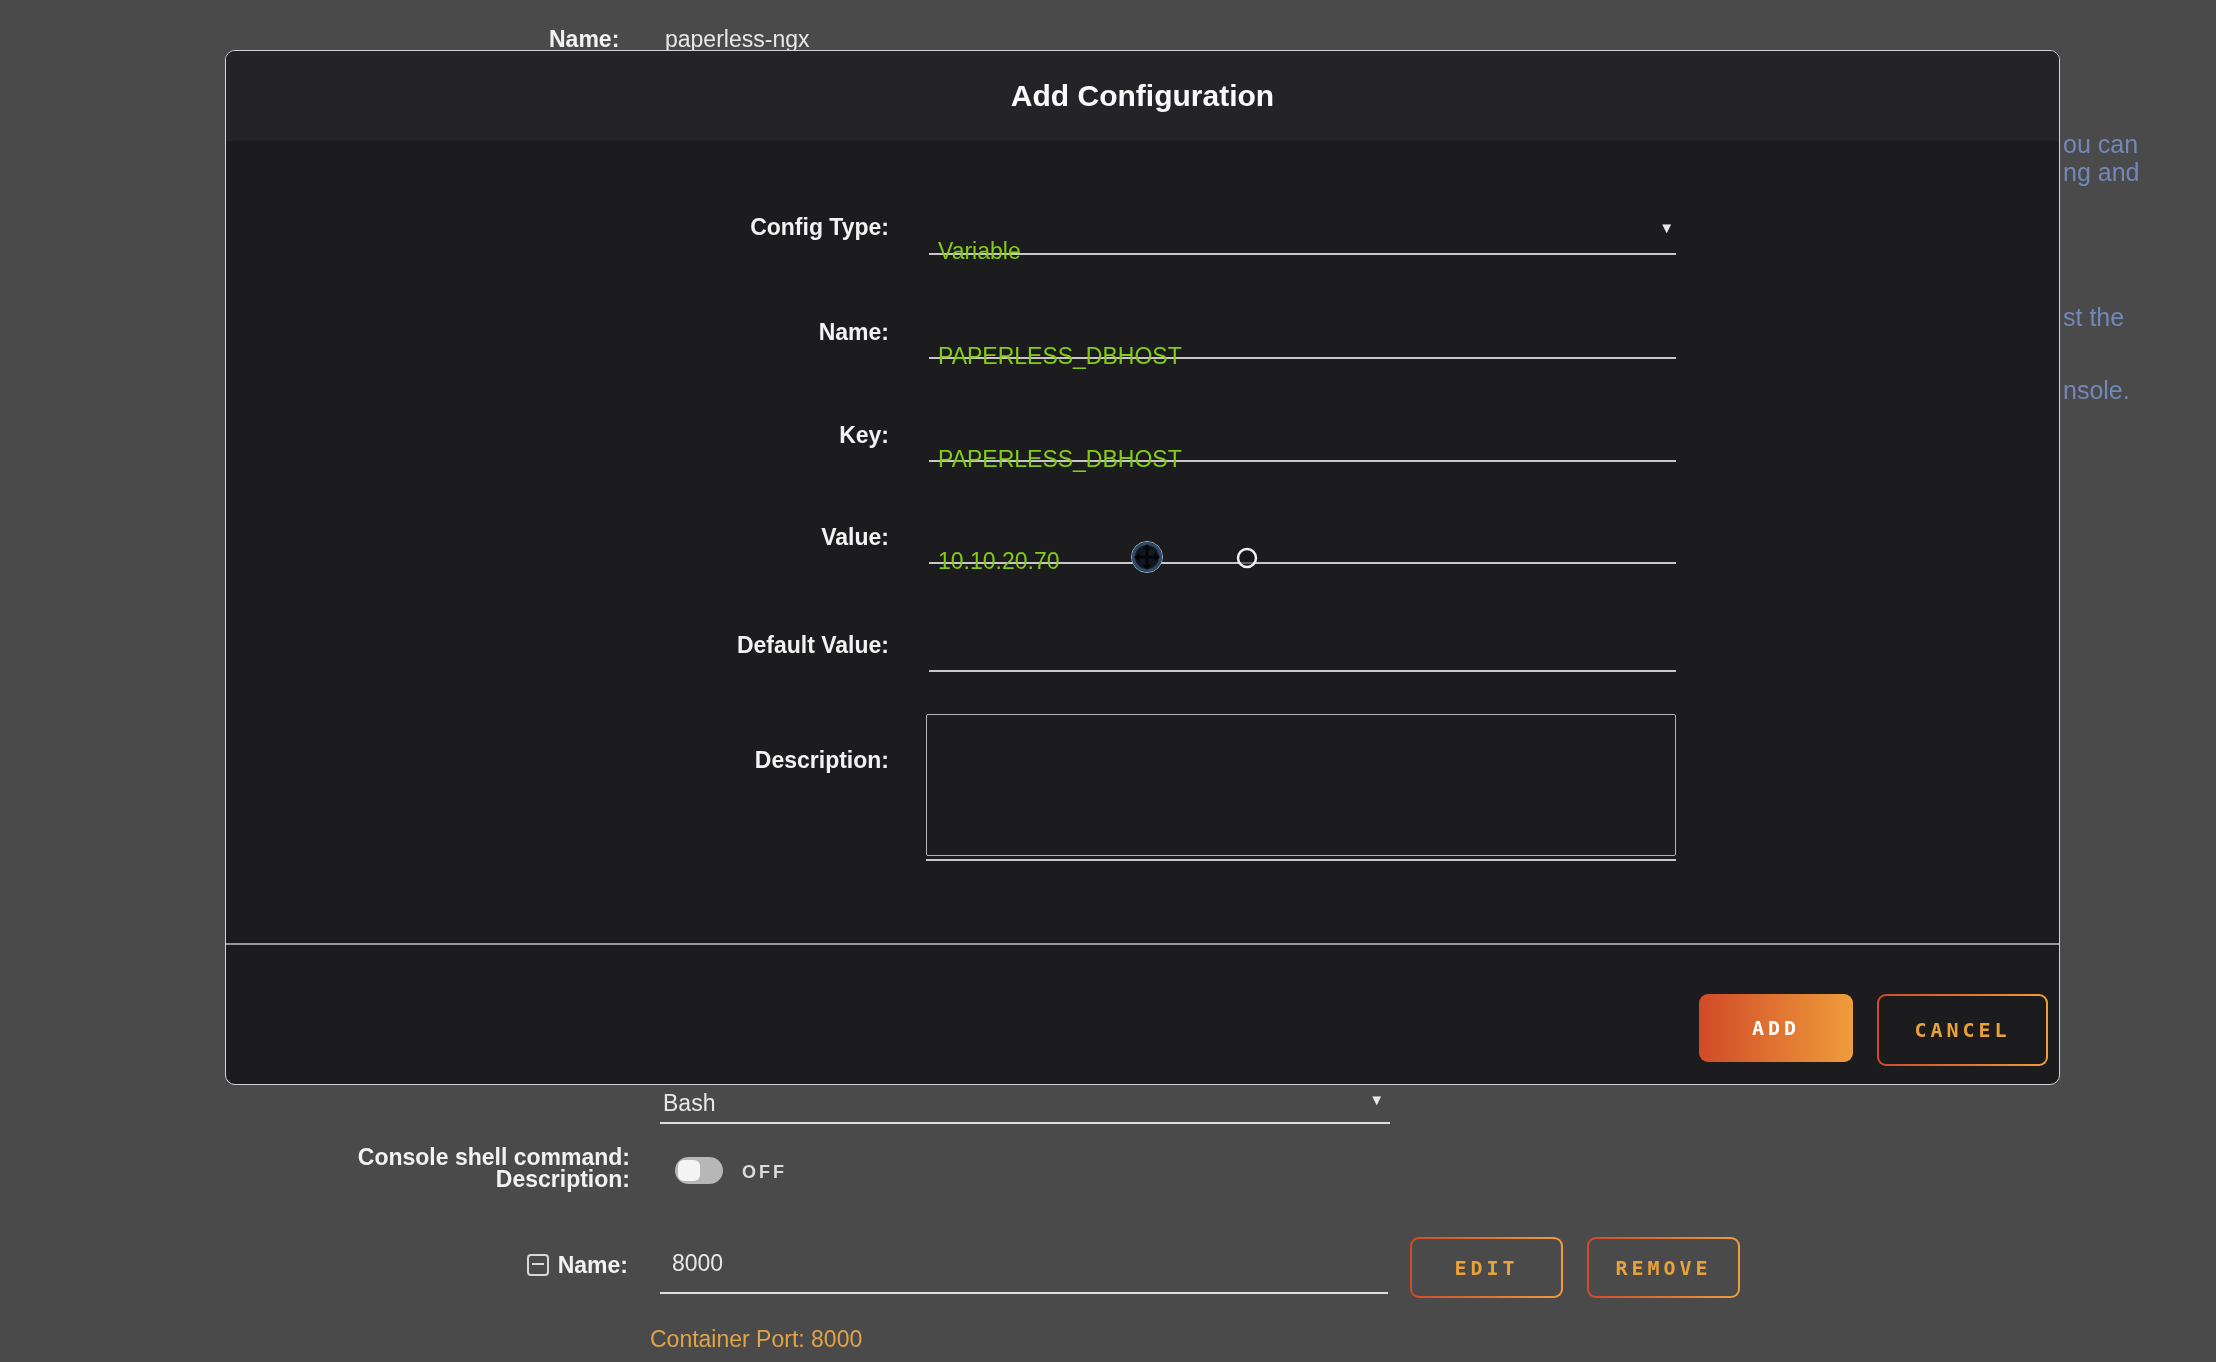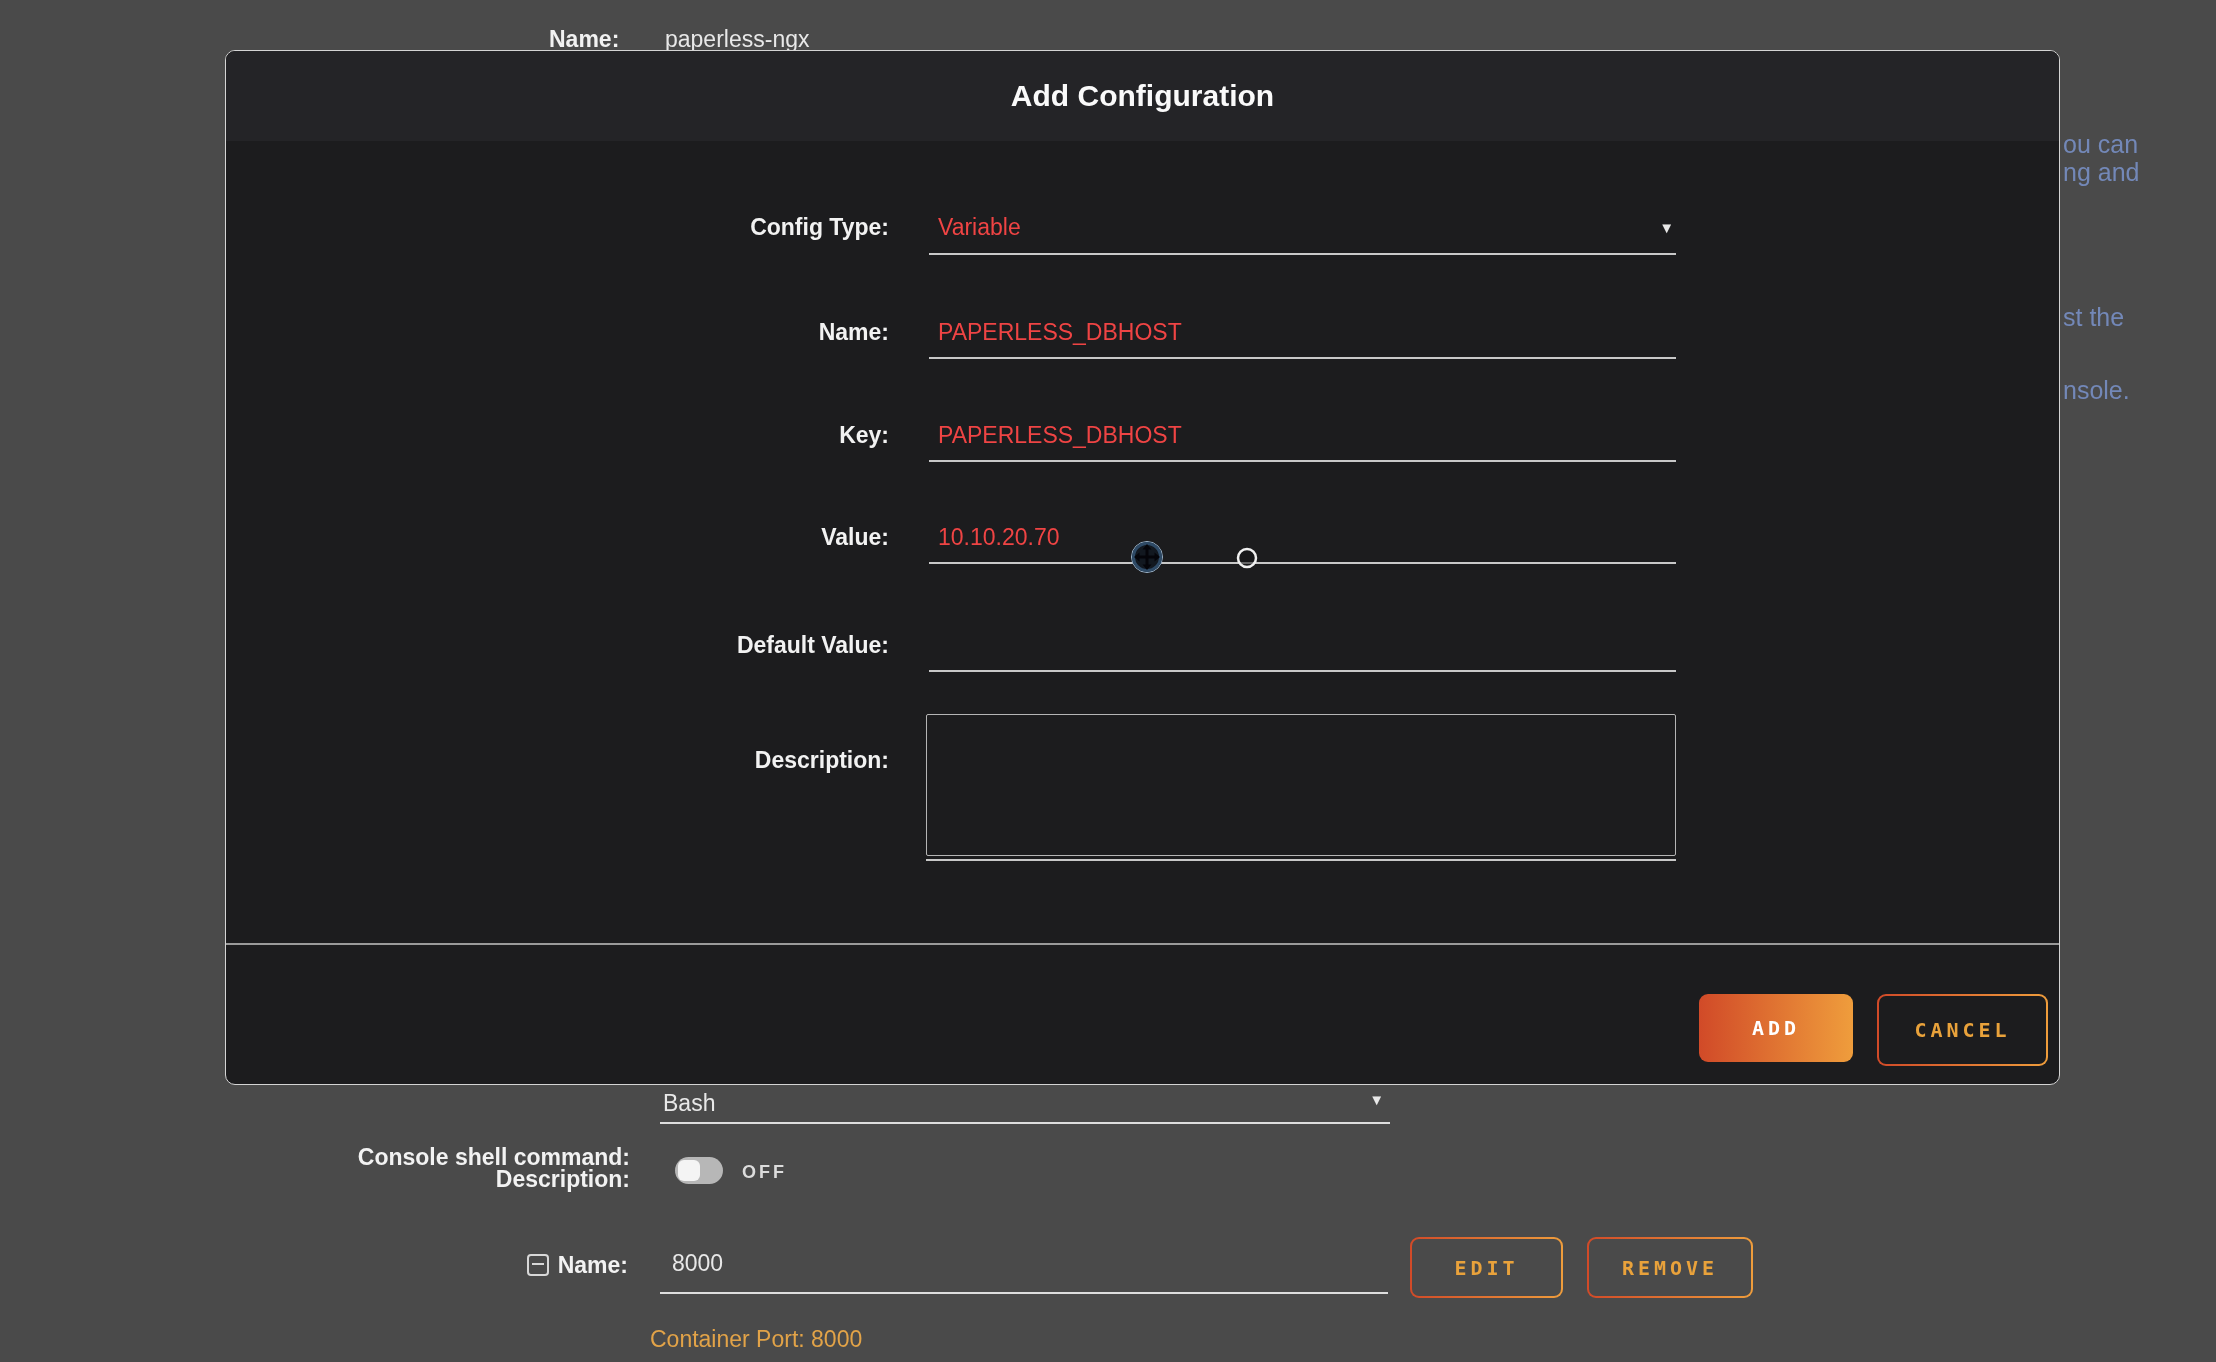--- a/index.html
+++ b/index.html
@@ -47,22 +47,22 @@
   .m-label{
     position:absolute;right:1170px;font-size:23px;font-weight:bold;color:#f2f2f2;
     white-space:nowrap;
   }
   .m-field{
     position:absolute;left:703px;width:747px;box-sizing:border-box;
     border-bottom:2px solid #c8c8c8;
   }
   .m-field input, .m-select-text{
     width:100%;background:transparent;border:none;outline:none;
-    color:#ef4444;font-size:23px;font-family:"Liberation Sans", sans-serif;
-    padding:0 0 0 9px;display:block;
+    color:#84cc16;font-size:23px;font-family:"Liberation Sans", sans-serif;
+    padding:0 0 0 9px;display:block;margin-top:24px;
   }
   .m-select-text{white-space:nowrap;}
   .m-caret{position:absolute;right:2px;top:6px;}
   .m-textarea{
     position:absolute;left:700px;top:663px;width:750px;height:142px;
     border:1px solid #b5b5b5;border-radius:2px;background:transparent;box-sizing:border-box;
   }
   .m-textarea textarea{
     width:100%;height:100%;background:transparent;border:none;outline:none;resize:none;
     color:#e8e8e8;font-size:22px;font-family:"Liberation Sans", sans-serif;box-sizing:border-box;padding:8px;
@@ -106,21 +106,21 @@
   <div class="minus-box" style="left:527px;top:1254px;">
     <div class="bar"></div>
   </div>
   <div class="abs bg-label" style="right:1588px;top:1252px;">Name:</div>
   <div class="abs" style="left:660px;top:1250px;width:728px;height:42px;border-bottom:2px solid #dedede;">
     <span class="bg-value" style="padding-left:12px;">8000</span>
   </div>
   <div class="gbtn on-page" style="left:1410px;top:1237px;width:153px;height:61px;box-sizing:border-box;">
     <div class="inner">EDIT</div>
   </div>
-  <div class="gbtn on-page" style="left:1587px;top:1237px;width:166px;height:61px;box-sizing:border-box;text-align:right;">
+  <div class="gbtn on-page" style="left:1587px;top:1237px;width:153px;height:61px;box-sizing:border-box;text-align:right;">
     <div class="inner">REMOVE</div>
   </div>
   <div class="abs orange-text" style="left:650px;top:1326px;">Container Port: 8000</div>
 
   <div class="modal">
     <div class="modal-header">
       <div class="modal-title">Add Configuration</div>
     </div>
 
     <div class="m-label" style="top:163px;">Config Type:</div>

